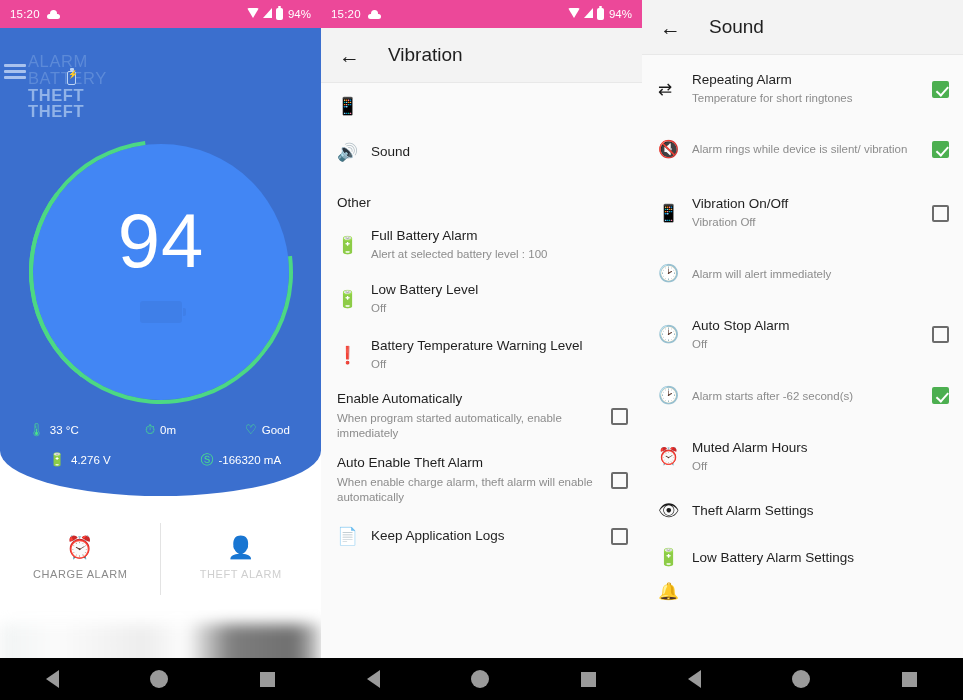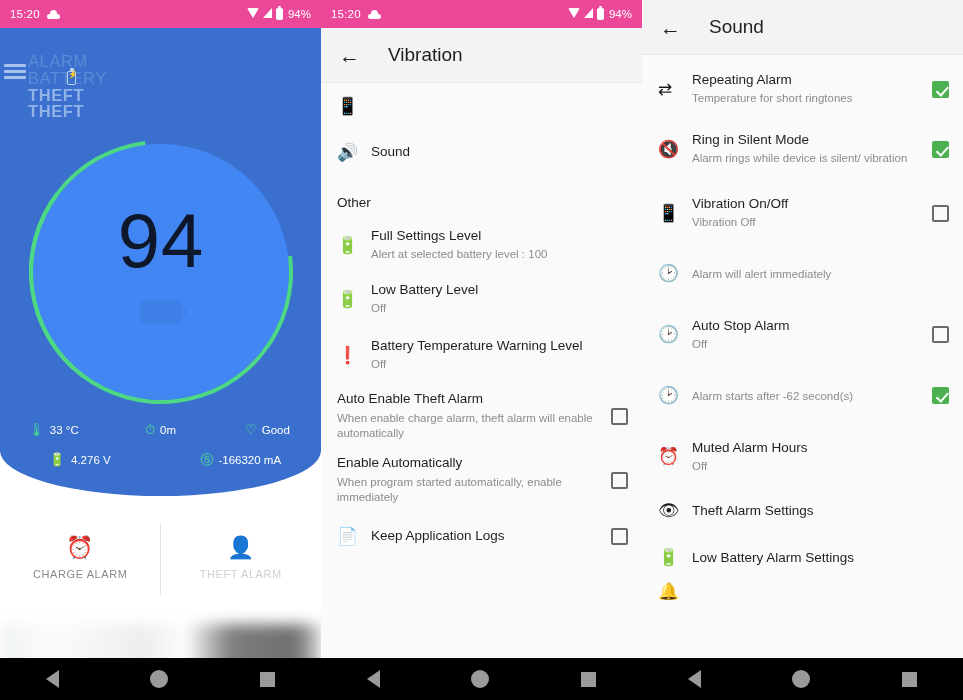--- a/index.html
+++ b/index.html
@@ -90,21 +90,21 @@
     position:absolute; left: -4px; top: -4px; width: 264px; height: 264px;
     border-radius: 50%; border: 4px solid #4cd884;
     border-top-color: transparent; transform: rotate(38deg);
   }
   .gauge-ring2 {
     position:absolute; left: -4px; top: -4px; width: 264px; height: 264px;
     border-radius: 50%; border: 4px solid #4cd884;
     border-top-color: transparent; border-right-color: transparent;
     border-bottom-color: transparent; transform: rotate(-8deg);
   }
-  .gauge-num { color:#0f172a; font-size: 76px; font-weight: 300; line-height: 1; margin-top: -18px; letter-spacing: 1px; }
+  .gauge-num { color:#ffffff; font-size: 76px; font-weight: 300; line-height: 1; margin-top: -18px; letter-spacing: 1px; }
   .gauge-batt {
     width: 42px; height: 22px; background: #3f7fe8; border-radius: 3px; margin-top: 22px;
     position: relative;
   }
   .gauge-batt:after {
     content:""; position:absolute; right:-4px; top:7px; width:3.5px; height:8px;
     background:#3f7fe8; border-radius:0 2px 2px 0;
   }
   .stats-row {
     position:absolute; width: 321px; display:flex; color:#fff; font-size: 11.5px;
@@ -289,50 +289,50 @@
       </div>
       <div class="row" style="min-height:46px">
         <span class="row-ico">🔊</span>
         <span class="row-txt"><span class="row-title">Sound</span></span>
       </div>
       <div class="section-head" style="padding-top:20px">Other</div>
 
       <div class="row" style="min-height:54px">
         <span class="row-ico">🔋</span>
         <span class="row-txt">
-          <span class="row-title" style="display:block">Full Settings Level</span>
+          <span class="row-title" style="display:block">Full Battery Alarm</span>
           <span class="row-sub" style="display:block">Alert at selected battery level : 100</span>
         </span>
       </div>
       <div class="row" style="min-height:54px">
         <span class="row-ico">🔋</span>
         <span class="row-txt">
           <span class="row-title" style="display:block">Low Battery Level</span>
           <span class="row-sub" style="display:block">Off</span>
         </span>
       </div>
       <div class="row" style="min-height:58px">
         <span class="row-ico">❗</span>
         <span class="row-txt">
           <span class="row-title" style="display:block">Battery Temperature Warning Level</span>
           <span class="row-sub" style="display:block">Off</span>
         </span>
       </div>
 
       <div class="row noico" style="min-height:64px">
         <span class="row-txt">
+          <span class="row-title" style="display:block">Enable Automatically</span>
+          <span class="row-sub" style="display:block">When program started automatically, enable immediately</span>
+        </span>
+        <span class="cb"></span>
+      </div>
+      <div class="row noico" style="min-height:64px">
+        <span class="row-txt">
           <span class="row-title" style="display:block">Auto Enable Theft Alarm</span>
           <span class="row-sub" style="display:block">When enable charge alarm, theft alarm will enable automatically</span>
-        </span>
-        <span class="cb"></span>
-      </div>
-      <div class="row noico" style="min-height:64px">
-        <span class="row-txt">
-          <span class="row-title" style="display:block">Enable Automatically</span>
-          <span class="row-sub" style="display:block">When program started automatically, enable immediately</span>
         </span>
         <span class="cb"></span>
       </div>
       <div class="row" style="min-height:48px">
         <span class="row-ico">📄</span>
         <span class="row-txt"><span class="row-title">Keep Application Logs</span></span>
         <span class="cb"></span>
       </div>
     </div>
   </div>
@@ -349,21 +349,20 @@
         <span class="row-ico">⇄</span>
         <span class="row-txt">
           <span class="row-title" style="display:block">Repeating Alarm</span>
           <span class="row-sub" style="display:block">Temperature for short ringtones</span>
         </span>
         <span class="cb on"></span>
       </div>
       <div class="row" style="min-height:68px">
         <span class="row-ico">🔇</span>
         <span class="row-txt">
-          <span class="row-title" style="display:block">Ring in Silent Mode</span>
           <span class="row-sub" style="display:block">Alarm rings while device is silent/ vibration</span>
         </span>
         <span class="cb on"></span>
       </div>
       <div class="row" style="min-height:60px">
         <span class="row-ico">📱</span>
         <span class="row-txt">
           <span class="row-title" style="display:block">Vibration On/Off</span>
           <span class="row-sub" style="display:block">Vibration Off</span>
         </span>

